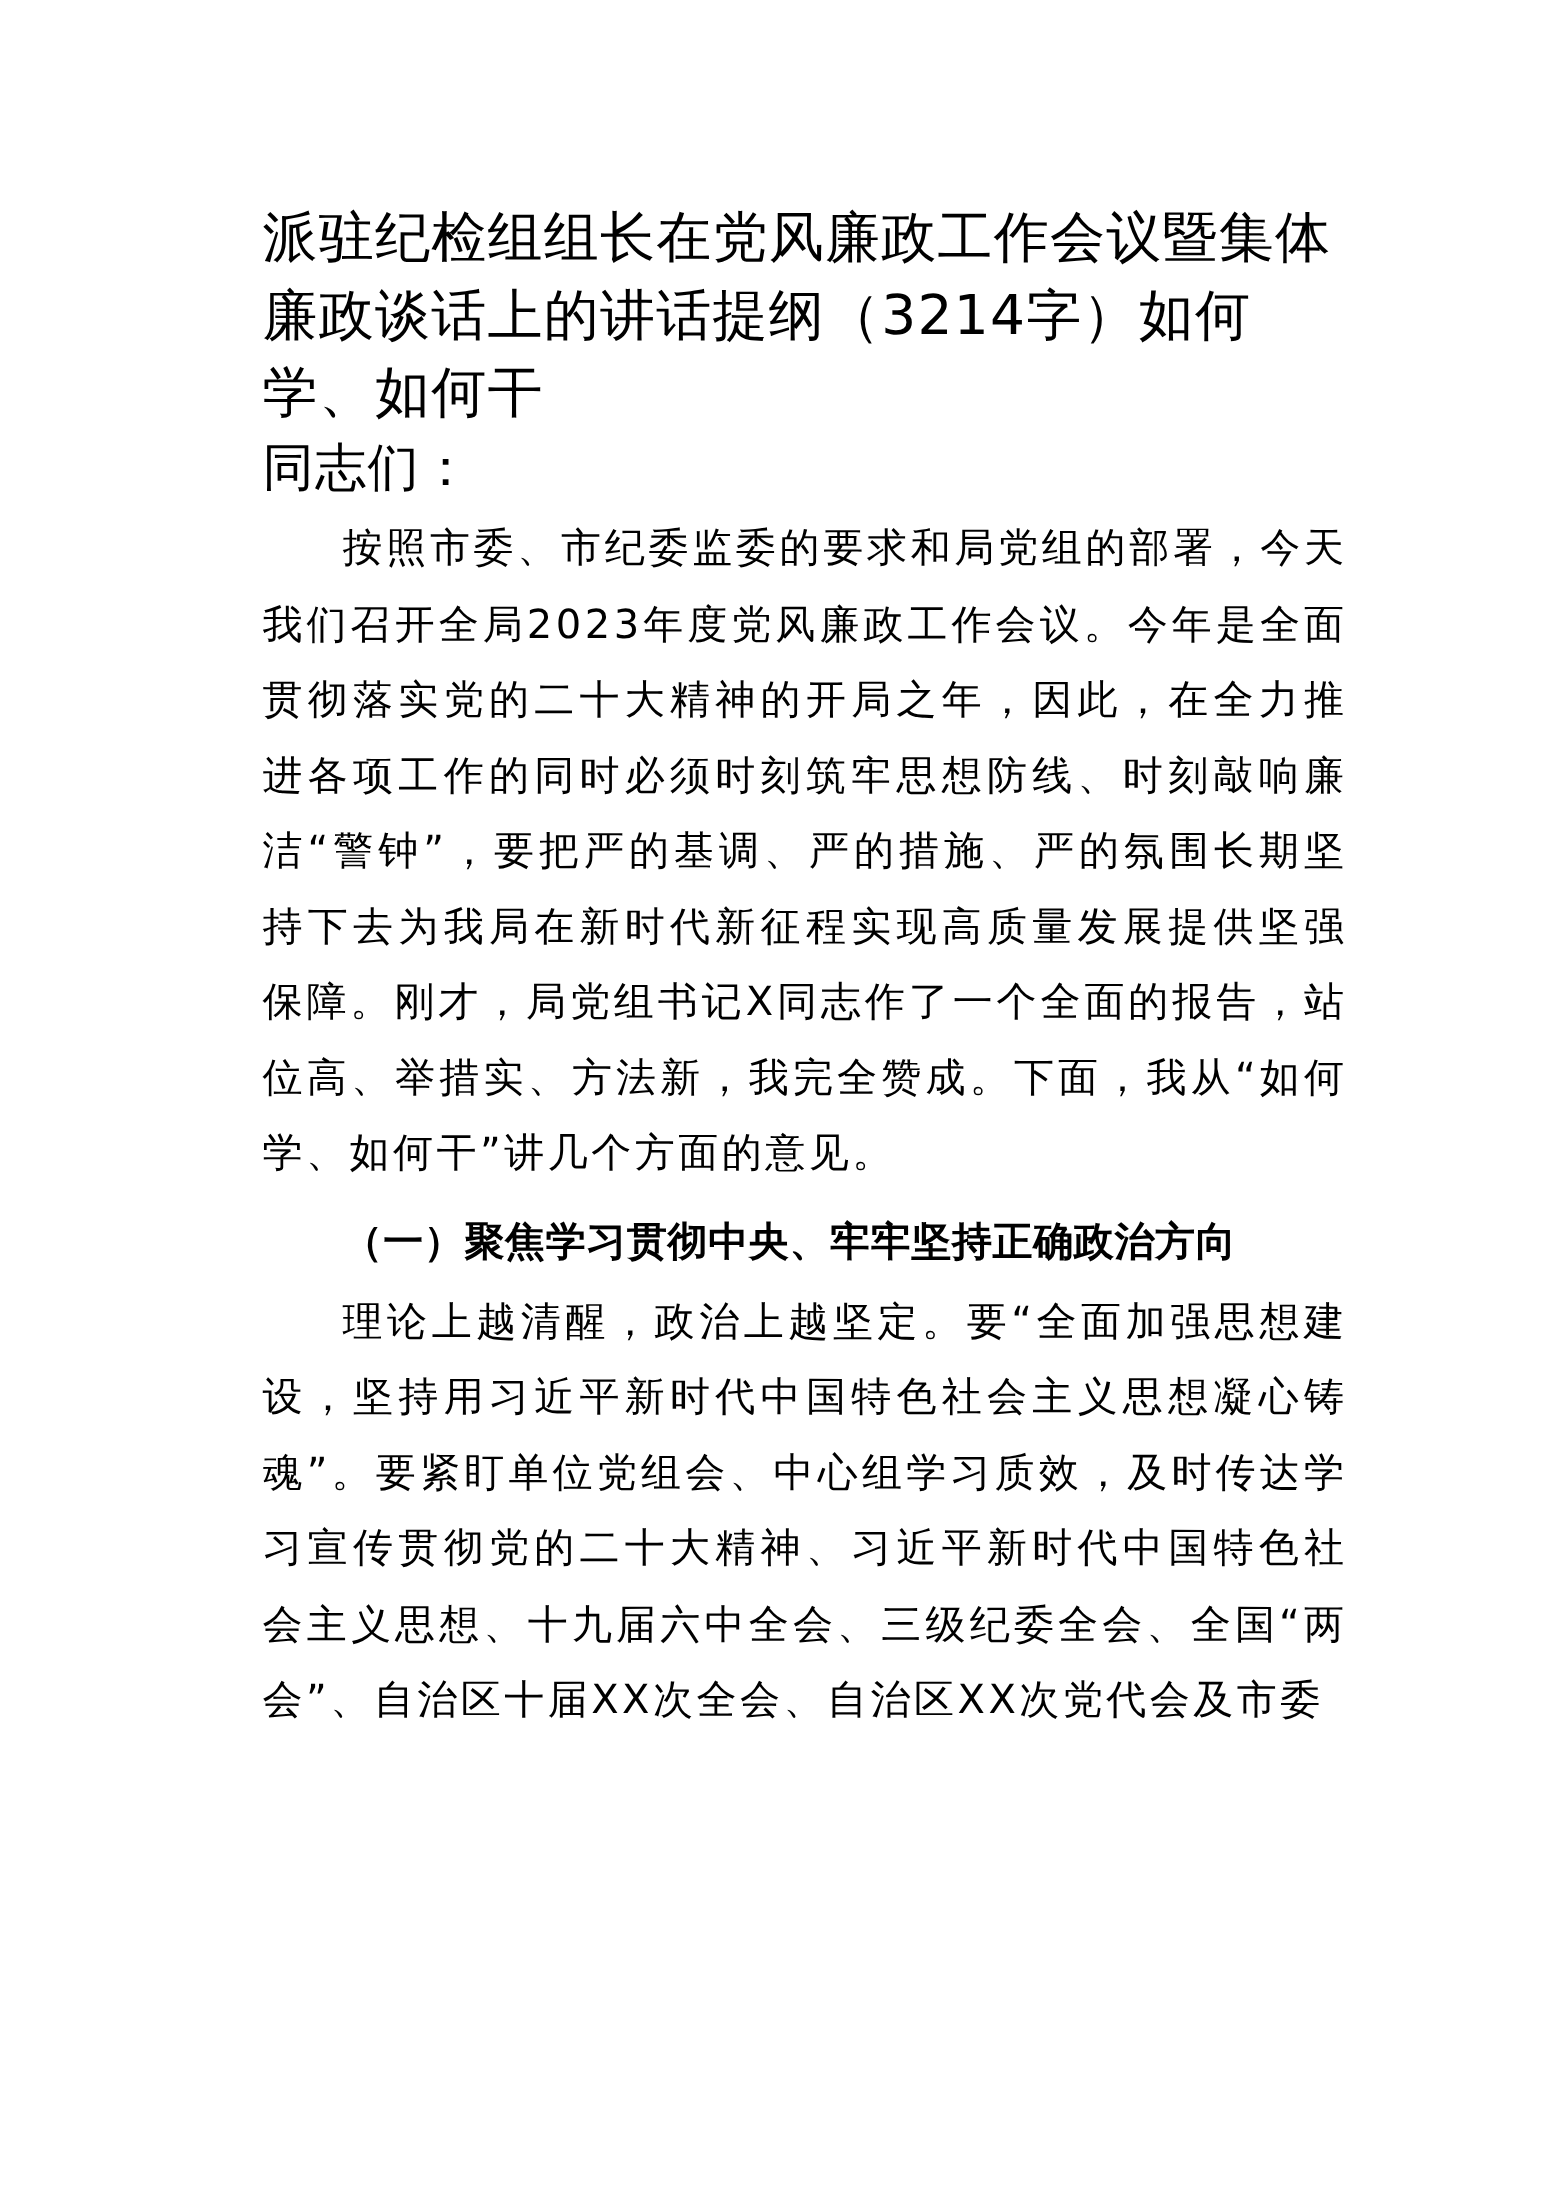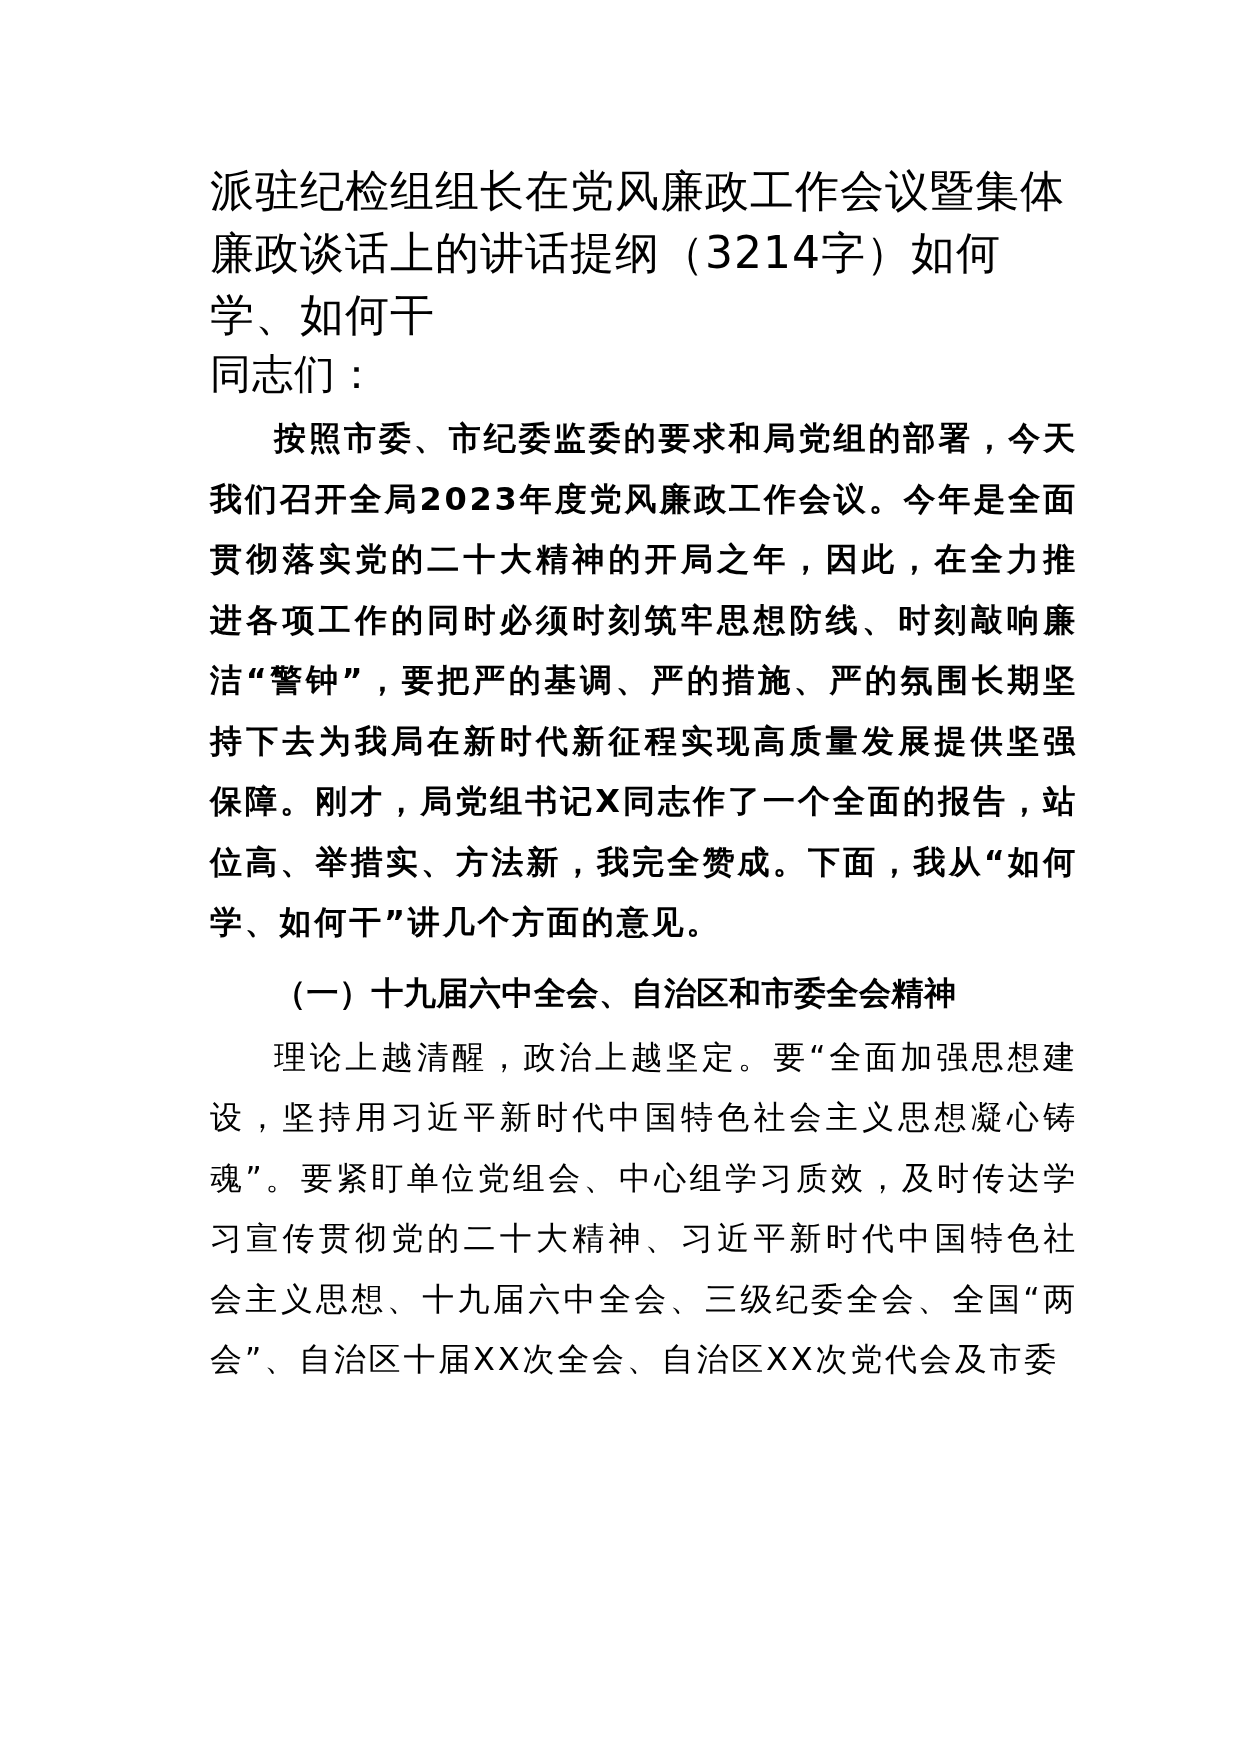--- a/index.html
+++ b/index.html
@@ -41,21 +41,20 @@
       line-height: 60.5px;
       margin: 0;
       text-indent: 2em;
       text-align: justify;
       text-align-last: left;
       letter-spacing: 2.8px;
       word-break: break-all;
     }
     .para.first {
       margin-top: 8px;
-      font-weight: bold;
     }
     .heading-1 {
       font-size: 32px;
       line-height: 60.5px;
       margin: 8px 0 0 0;
       text-indent: 2em;
       letter-spacing: 2.8px;
       word-break: break-all;
     }
     .heading-2 {
@@ -71,16 +70,16 @@
 <body>
 
 <div class="page">
   <h1 class="title">派驻纪检组组长在党风廉政工作会议暨集体廉政谈话上的讲话提纲（3214字）如何学、如何干</h1>
 
   <p class="salutation">同志们：</p>
 
   <p class="para first">按照市委、市纪委监委的要求和局党组的部署，今天我们召开全局2023年度党风廉政工作会议。今年是全面贯彻落实党的二十大精神的开局之年，因此，在全力推进各项工作的同时必须时刻筑牢思想防线、时刻敲响廉洁“警钟”，要把严的基调、严的措施、严的氛围长期坚持下去为我局在新时代新征程实现高质量发展提供坚强保障。刚才，局党组书记X同志作了一个全面的报告，站位高、举措实、方法新，我完全赞成。下面，我从“如何学、如何干”讲几个方面的意见。</p>
 
 
-  <p class="heading-2">（一）十九届六中全会、自治区和市委全会精神</p>
+  <p class="heading-2">（一）聚焦学习贯彻中央、牢牢坚持正确政治方向</p>
 
   <p class="para">理论上越清醒，政治上越坚定。要“全面加强思想建设，坚持用习近平新时代中国特色社会主义思想凝心铸魂”。要紧盯单位党组会、中心组学习质效，及时传达学习宣传贯彻党的二十大精神、习近平新时代中国特色社会主义思想、十九届六中全会、三级纪委全会、全国“两会”、自治区十届XX次全会、自治区XX次党代会及市委</p>
 </div>
 
 </body></html>

